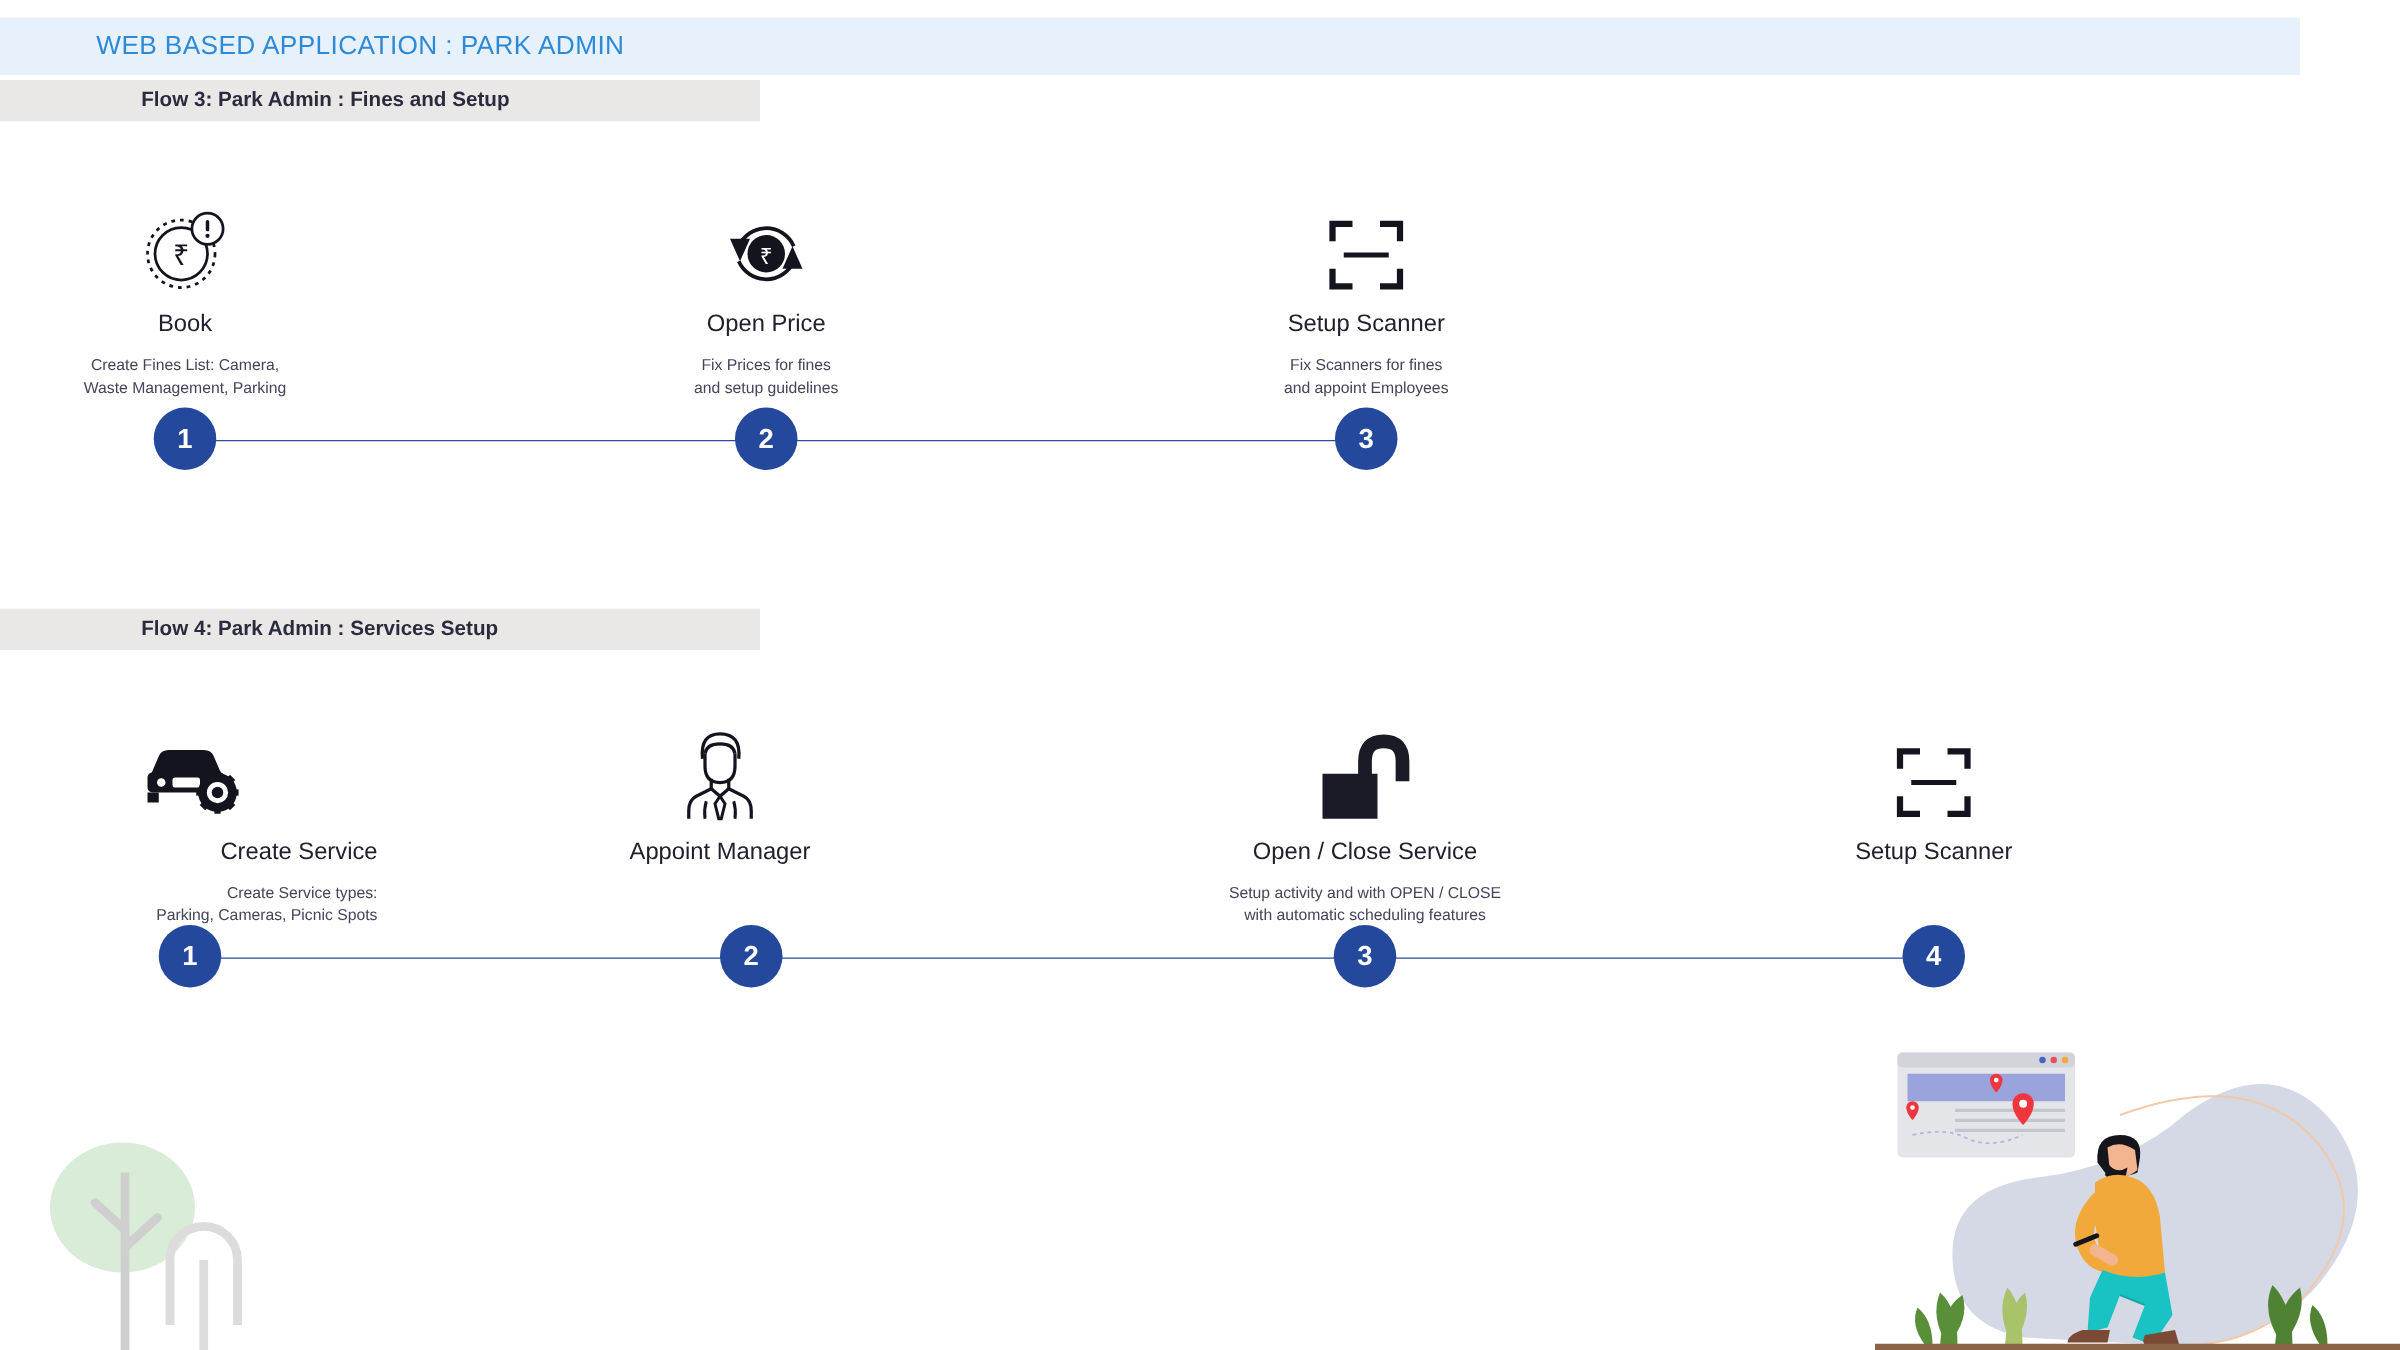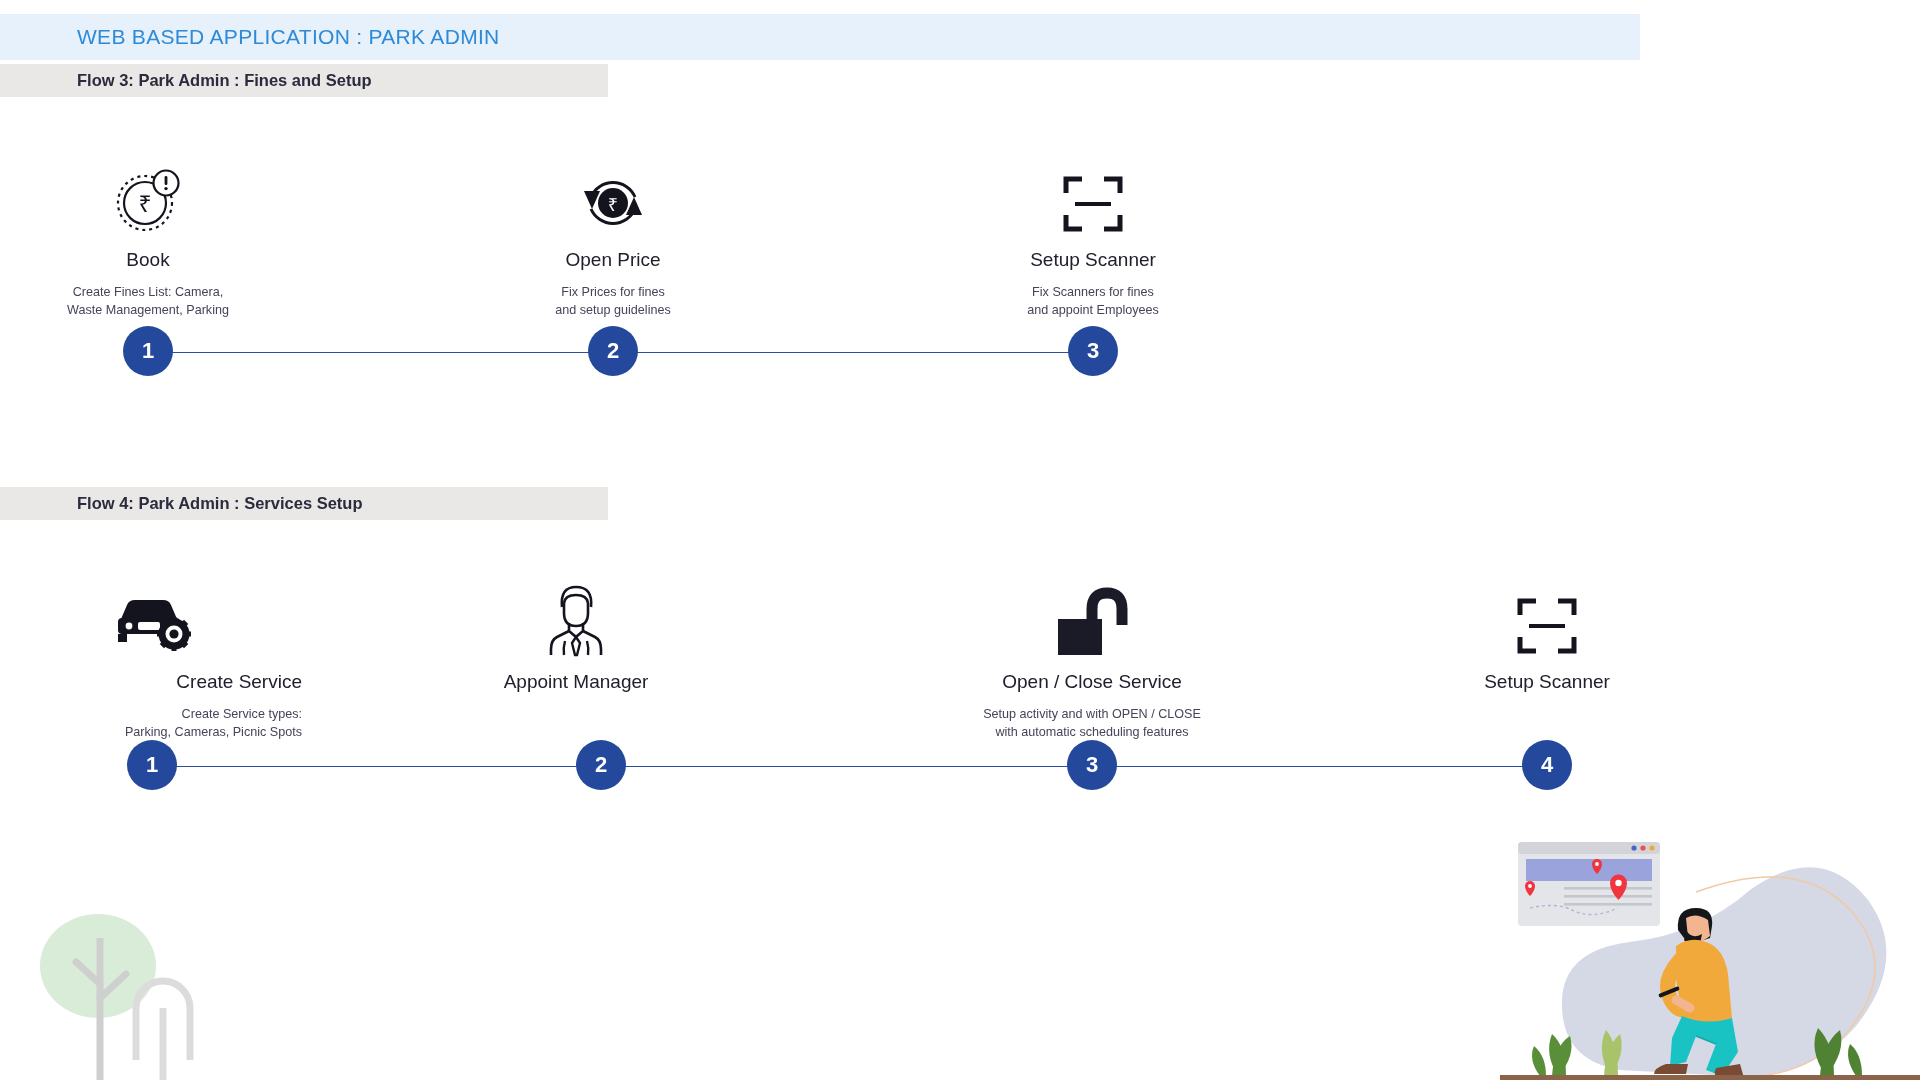--- a/index.html
+++ b/index.html
@@ -8,21 +8,21 @@
     background: #ffffff;
     font-family: "Liberation Sans", sans-serif;
     overflow: hidden;
     position: relative;
   }
 
   
   .app-header {
     position: absolute;
     left: 0; top: 14px;
-    width: 1640px; height: 46px;
+    width: 1840px; height: 46px;
     background: #e6f1fb;
     display: flex; align-items: center;
   }
   .app-header-title {
     margin-left: 77px;
     font-size: 21px;
     letter-spacing: .3px;
     color: #2e8ad6;
     font-weight: 400;
     white-space: nowrap;
@@ -36,22 +36,22 @@
     background: #e9e8e6;
     display: flex; align-items: center;
   }
   .flow-band-title {
     margin-left: 77px;
     font-size: 16.5px;
     font-weight: bold;
     color: #2b2b3d;
     white-space: nowrap;
   }
-  #flow3-band { top: 64px; }
-  #flow4-band { top: 487px; }
+  #flow3-band { top: 64px; padding-left: 36px; }
+  #flow4-band { top: 487px; padding-left: 36px; }
 
   
   .steps { position: absolute; left: 0; top: 0; width: 1920px; }
   .step {
     position: absolute;
     width: 300px;
     text-align: center;
     transform: translateX(-50%);
   }
   .step-icon {

